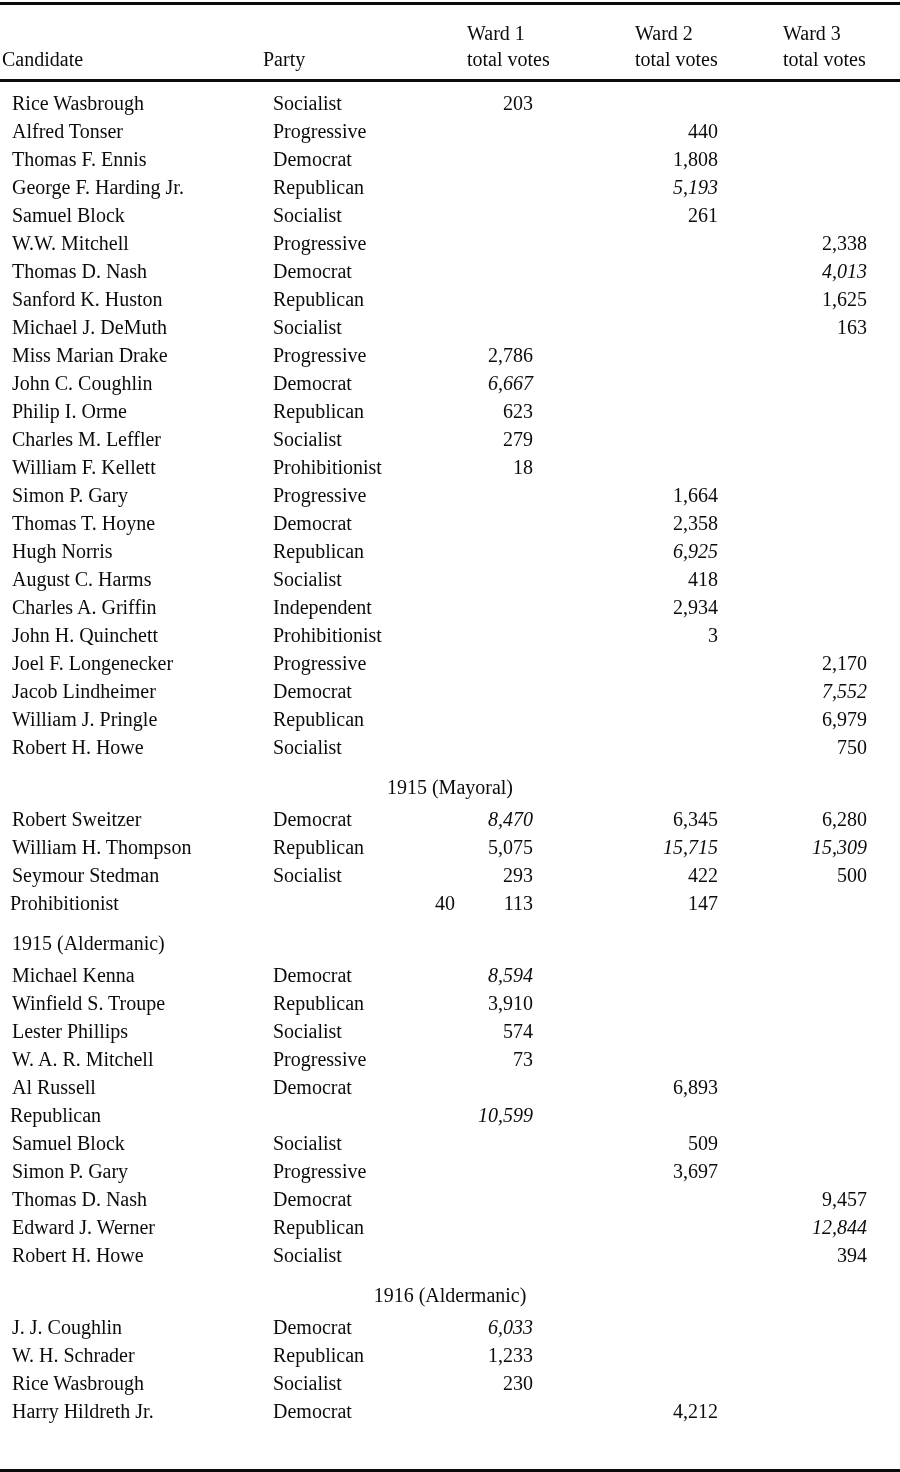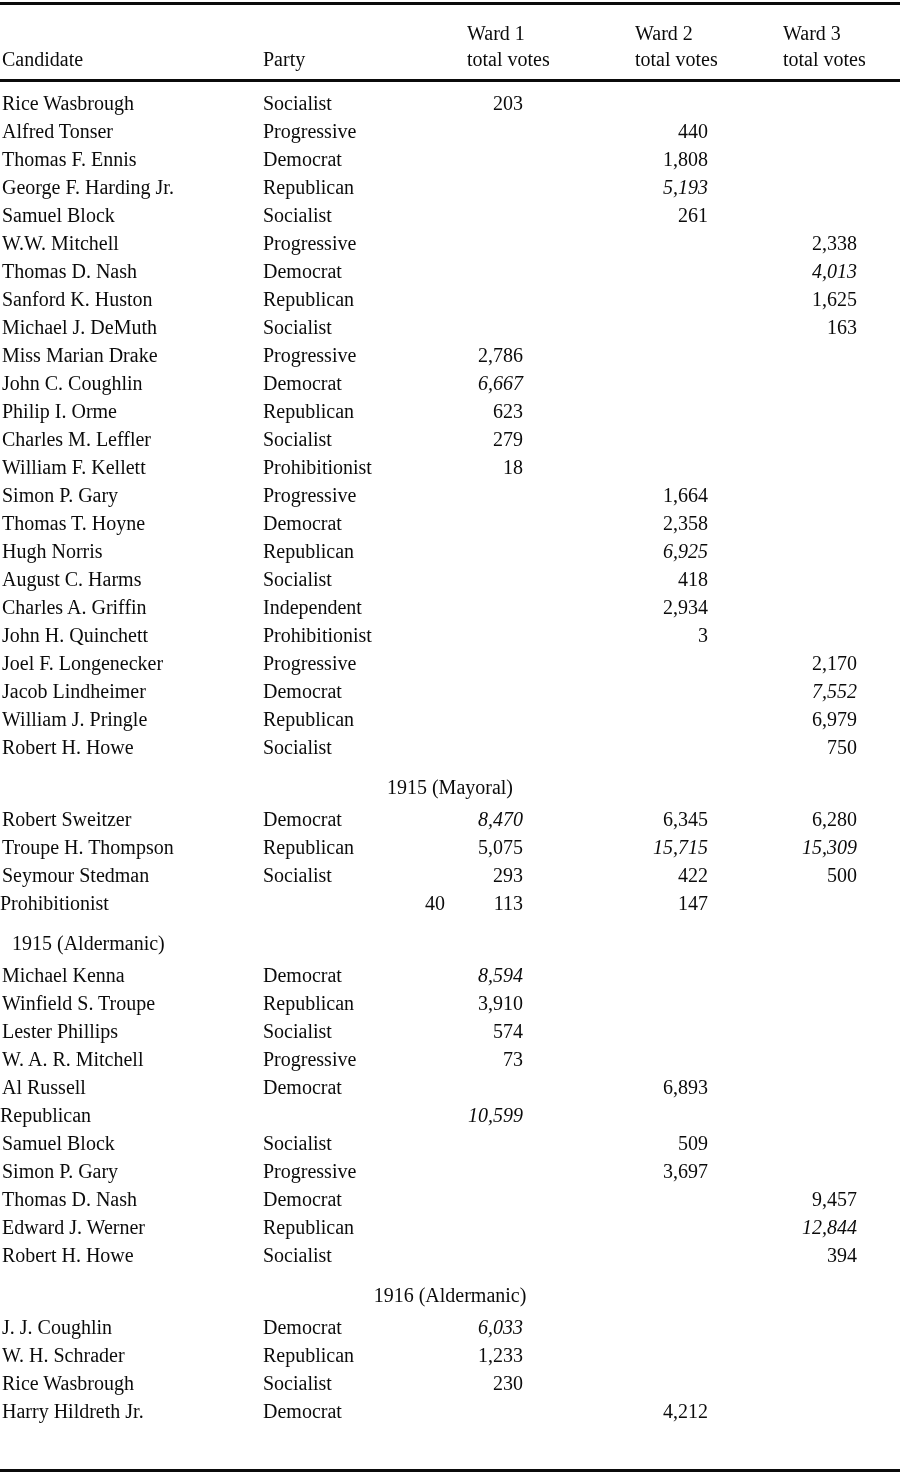--- a/index.html
+++ b/index.html
@@ -50,20 +50,21 @@
   .hdr-ward span { display: block; }
   
   #table-body {
     padding-top: 7px;
   }
   .row {
     display: grid;
     grid-template-columns: 263px 182px 78px 185px 149px;
     height: 28px;
     line-height: 28px;
+    padding-left: 10px;
   }
   .cell { white-space: nowrap; overflow: visible; }
   .cell.candidate { padding-left: 2px; }
   .cell.num { text-align: right; }
   .winner { font-style: italic; }
   .section-title {
     height: 26px;
     line-height: 26px;
     margin-top: 13px;
     margin-bottom: 5px;
@@ -273,21 +274,21 @@
       </div>
       <div class="section-title align-center">1915 (Mayoral)</div>
       <div class="row">
         <div class="cell candidate">Robert Sweitzer</div>
         <div class="cell party">Democrat</div>
         <div class="cell num winner">8,470</div>
         <div class="cell num">6,345</div>
         <div class="cell num">6,280</div>
       </div>
       <div class="row">
-        <div class="cell candidate">Troupe H. Thompson</div>
+        <div class="cell candidate">William H. Thompson</div>
         <div class="cell party">Republican</div>
         <div class="cell num">5,075</div>
         <div class="cell num winner">15,715</div>
         <div class="cell num winner">15,309</div>
       </div>
       <div class="row">
         <div class="cell candidate">Seymour Stedman</div>
         <div class="cell party">Socialist</div>
         <div class="cell num">293</div>
         <div class="cell num">422</div>

